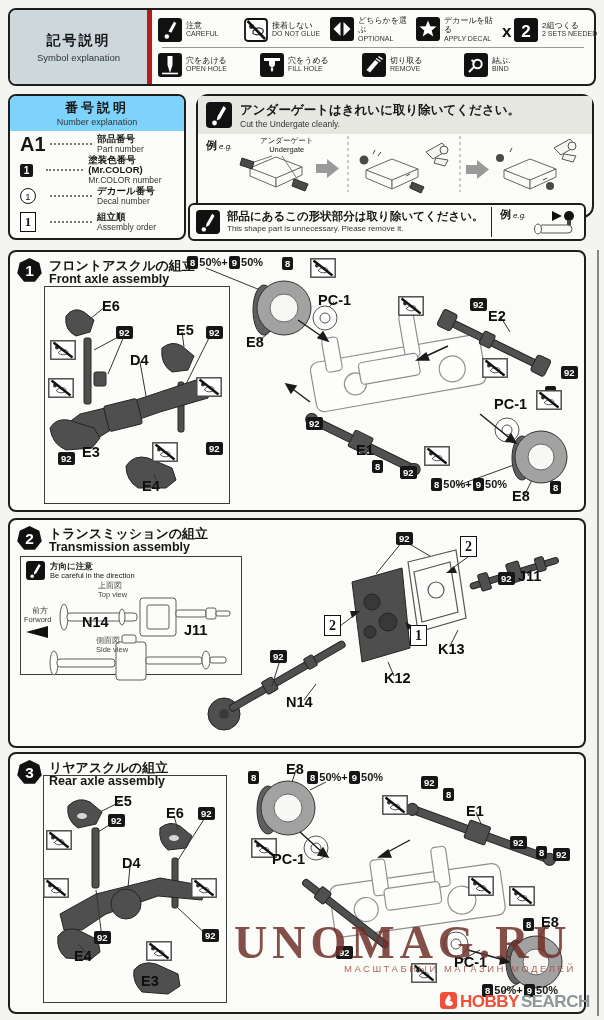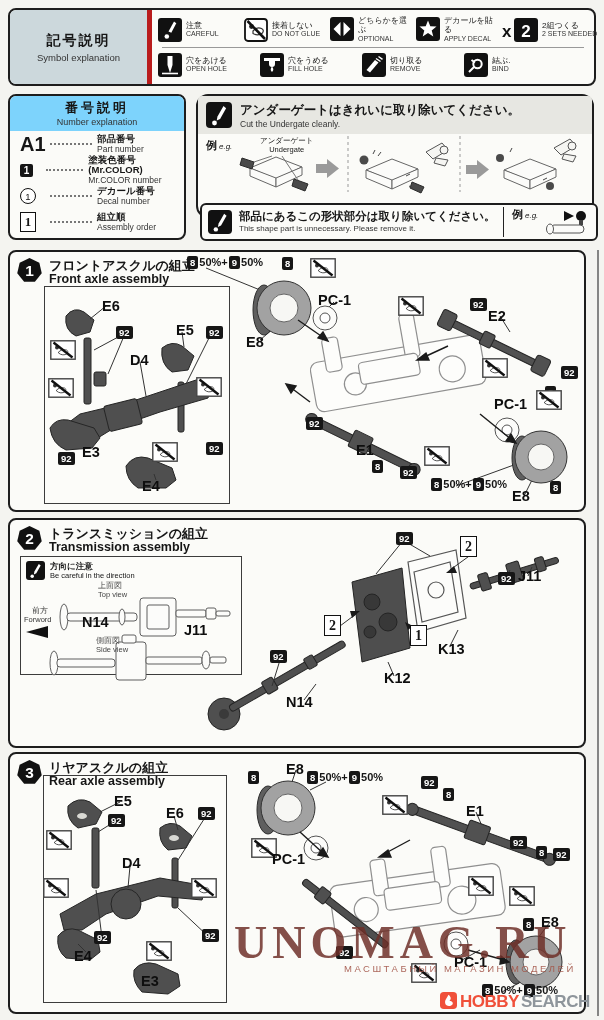--- a/index.html
+++ b/index.html
@@ -52,21 +52,21 @@
   .ug-head .note-icon{width:26px;height:26px;margin-right:8px;flex:0 0 auto;}
   .ug-head .t-jp{font-size:12.5px;}
   .ug-head .t-en{font-size:8.5px;}
   .ug-body{position:relative;height:61px;}
   .eg{position:absolute;left:8px;top:4px;font-size:8px;}
   .eg b{font-size:11px;margin-right:2px;}
   .ug-lab{position:absolute;left:62px;top:3px;font-size:7.5px;line-height:1.15;text-align:center;}
   .ug-svg{position:absolute;left:0;top:0;width:398px;height:61px;}
 
   
-  .shape-box{left:200px;top:203px;width:398px;height:38px;border-radius:6px;display:flex;align-items:center;padding:0 6px;}
+  .shape-box{left:188px;top:203px;width:398px;height:38px;border-radius:6px;display:flex;align-items:center;padding:0 6px;}
   .shape-box .note-icon{width:24px;height:24px;margin-right:7px;flex:0 0 auto;}
   .note-icon svg{width:100%;height:100%;display:block;}
   .shape-texts{line-height:1.2;width:258px;}
   .shape-texts .t-jp{font-size:11.5px;}
   .shape-texts .t-en{font-size:8px;}
   .vdiv{width:0;border-left:1.5px solid #222;height:30px;margin:0 6px;}
   .shape-eg{position:relative;flex:1;height:34px;}
   .shape-eg .eg{left:2px;top:2px;}
   .shape-eg svg{position:absolute;left:26px;top:2px;width:70px;height:30px;}
 

